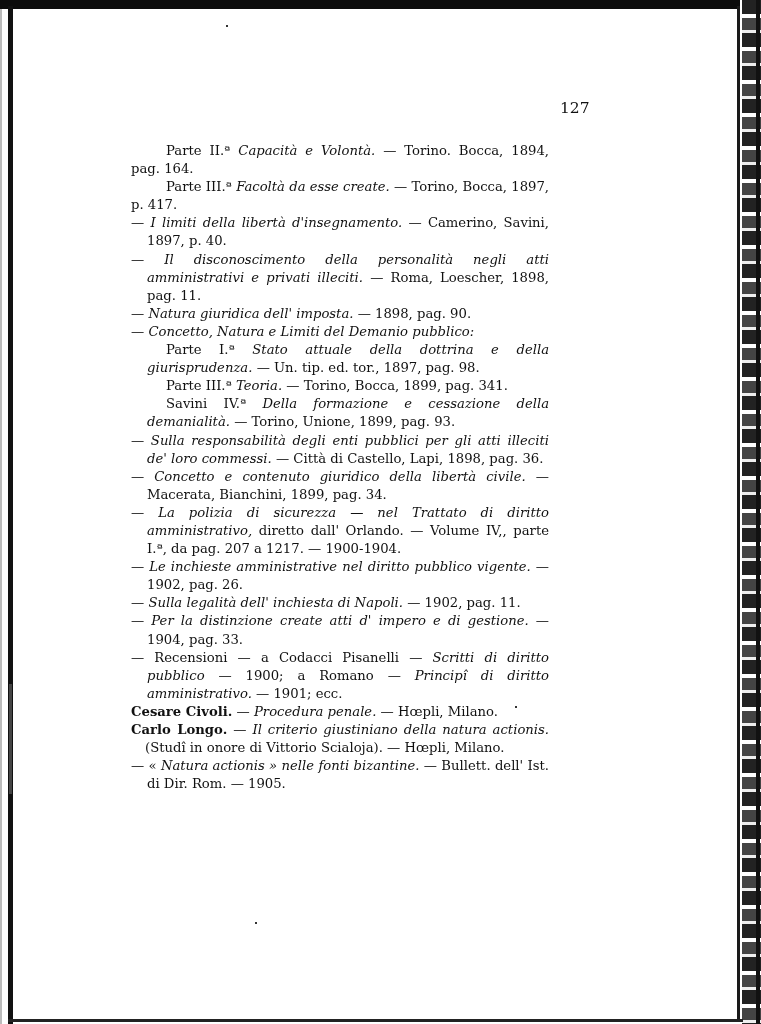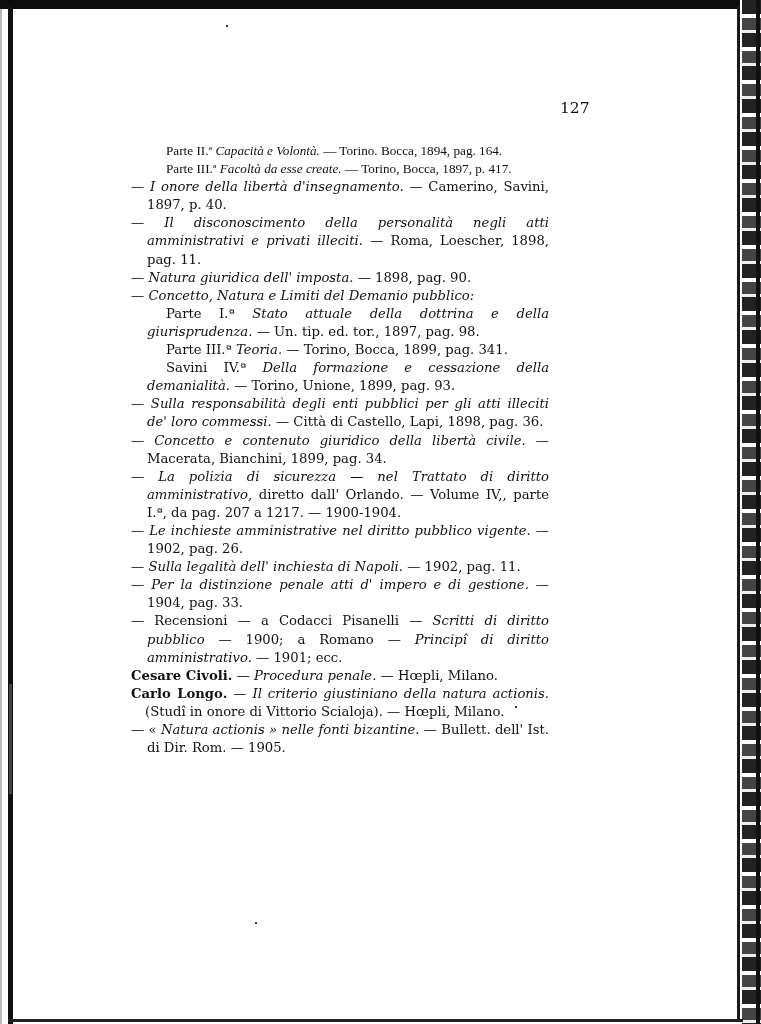--- a/index.html
+++ b/index.html
@@ -23,21 +23,21 @@
   .page-number {
     position: absolute; left: 520px; top: 99px; width: 28px; text-align: center;
     font-size: 15.5px;
     margin-left: 40px;
   }
   .content {
     position: absolute; left: 131px; top: 142px; width: 418px;
     font-size: 13.2px; line-height: 18.1px;
   }
   .entry { position: relative; text-align: justify; }
-  .entry.indent-parte { padding-left: 0; text-indent: 35px; font-family: Liberation Serif, serif; }
+  .entry.indent-parte { padding-left: 0; text-indent: 35px; }
   .entry.dash { padding-left: 16px; text-indent: -16px; }
   .entry.parte-sub { padding-left: 16px; text-indent: 19px; }
   .entry i { font-style: italic; }
   .author-block { }
   .author-block .entry.author { padding-left: 14px; text-indent: -14px; }
   .author-block b { font-weight: bold; font-family: "DejaVu Serif", serif; }
   .dot { position: absolute; width: 2px; height: 2px; background: #333; }
 </style>
 </head>
 <body>
@@ -53,33 +53,33 @@
 <div class="dot" style="left:226px;top:25px"></div>
 <div class="dot" style="left:255px;top:922px"></div>
 <div class="dot" style="left:515px;top:706px"></div>
 
 <div class="page-number">127</div>
 
 <div class="content">
 
   <div class="entry indent-parte"><span>Parte II.ª </span><i>Capacità e Volontà.</i><span> — Torino. Bocca, 1894, pag. 164.</span></div>
   <div class="entry indent-parte"><span>Parte III.ª </span><i>Facoltà da esse create.</i><span> — Torino, Bocca, 1897, p. 417.</span></div>
-  <div class="entry dash"><span>— </span><i>I onore della libertà d'insegnamento.</i><span> — Camerino, Savini, 1897, p. 40.</span></div>
+  <div class="entry dash"><span>— </span><i>I limiti della libertà d'insegnamento.</i><span> — Camerino, Savini, 1897, p. 40.</span></div>
   <div class="entry dash"><span>— </span><i>Il disconoscimento della personalità negli atti amministrativi e privati illeciti.</i><span> — Roma, Loescher, 1898, pag. 11.</span></div>
   <div class="entry dash"><span>— </span><i>Natura giuridica dell' imposta.</i><span> — 1898, pag. 90.</span></div>
   <div class="entry dash"><span>— </span><i>Concetto, Natura e Limiti del Demanio pubblico:</i><span></span></div>
   <div class="entry parte-sub"><span>Parte I.ª </span><i>Stato attuale della dottrina e della giurisprudenza.</i><span> — Un. tip. ed. tor., 1897, pag. 98.</span></div>
   <div class="entry parte-sub"><span>Parte III.ª </span><i>Teoria.</i><span> — Torino, Bocca, 1899, pag. 341.</span></div>
   <div class="entry parte-sub"><span>Savini IV.ª </span><i>Della formazione e cessazione della demanialità.</i><span> — Torino, Unione, 1899, pag. 93.</span></div>
   <div class="entry dash"><span>— </span><i>Sulla responsabilità degli enti pubblici per gli atti illeciti de' loro commessi.</i><span> — Città di Castello, Lapi, 1898, pag. 36.</span></div>
   <div class="entry dash"><span>— </span><i>Concetto e contenuto giuridico della libertà civile.</i><span> — Macerata, Bianchini, 1899, pag. 34.</span></div>
   <div class="entry dash"><span>— </span><i>La polizia di sicurezza — nel Trattato di diritto amministrativo,</i><span> diretto dall' Orlando. — Volume IV,, parte I.ª, da pag. 207 a 1217. — 1900-1904.</span></div>
   <div class="entry dash"><span>— </span><i>Le inchieste amministrative nel diritto pubblico vigente.</i><span> — 1902, pag. 26.</span></div>
   <div class="entry dash"><span>— </span><i>Sulla legalità dell' inchiesta di Napoli.</i><span> — 1902, pag. 11.</span></div>
-  <div class="entry dash"><span>— </span><i>Per la distinzione penale atti d' impero e di gestione.</i><span> — 1904, pag. 33.</span></div>
+  <div class="entry dash"><span>— </span><i>Per la distinzione create atti d' impero e di gestione.</i><span> — 1904, pag. 33.</span></div>
   <div class="entry dash"><span>— Recensioni — a Codacci Pisanelli — </span><i>Scritti di diritto pubblico</i><span> — 1900; a Romano — </span><i>Principî di diritto amministrativo.</i><span> — 1901; ecc.</span></div>
 
   <div class="author-block">
     <div class="entry author"><b>Cesare Civoli.</b><span> — </span><i>Procedura penale.</i><span> — Hœpli, Milano.</span></div>
   </div>
 
   <div class="author-block">
     <div class="entry author"><b>Carlo Longo.</b><span> — </span><i>Il criterio giustiniano della natura actionis.</i><span> (Studî in onore di Vittorio Scialoja). — Hœpli, Milano.</span></div>
     <div class="entry dash"><span>— « </span><i>Natura actionis » nelle fonti bizantine.</i><span> — Bullett. dell' Ist. di Dir. Rom. — 1905.</span></div>
   </div>

